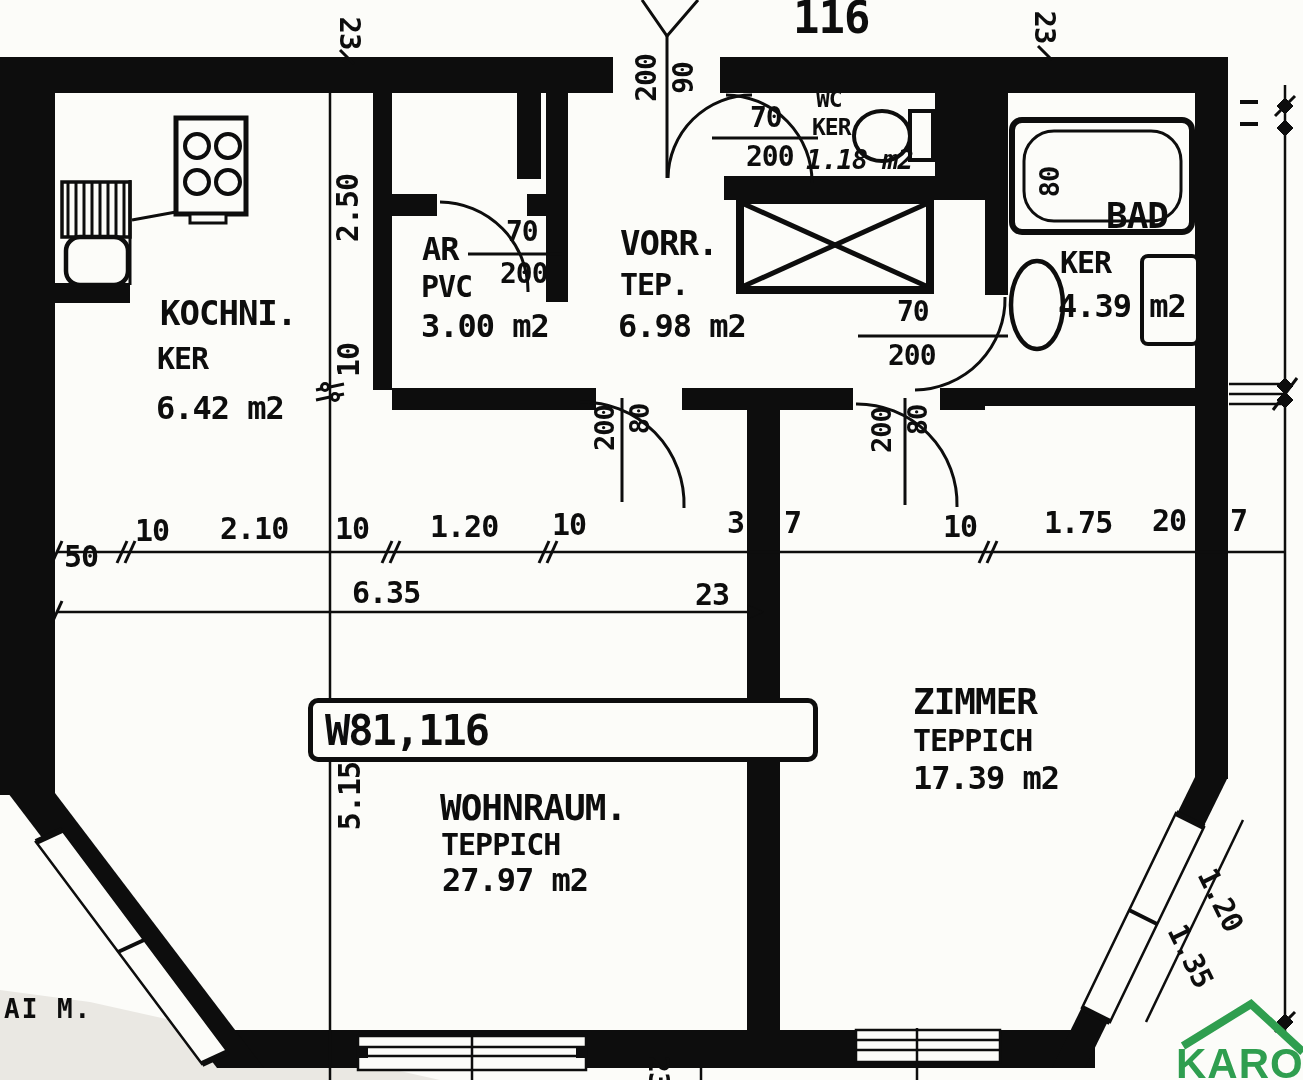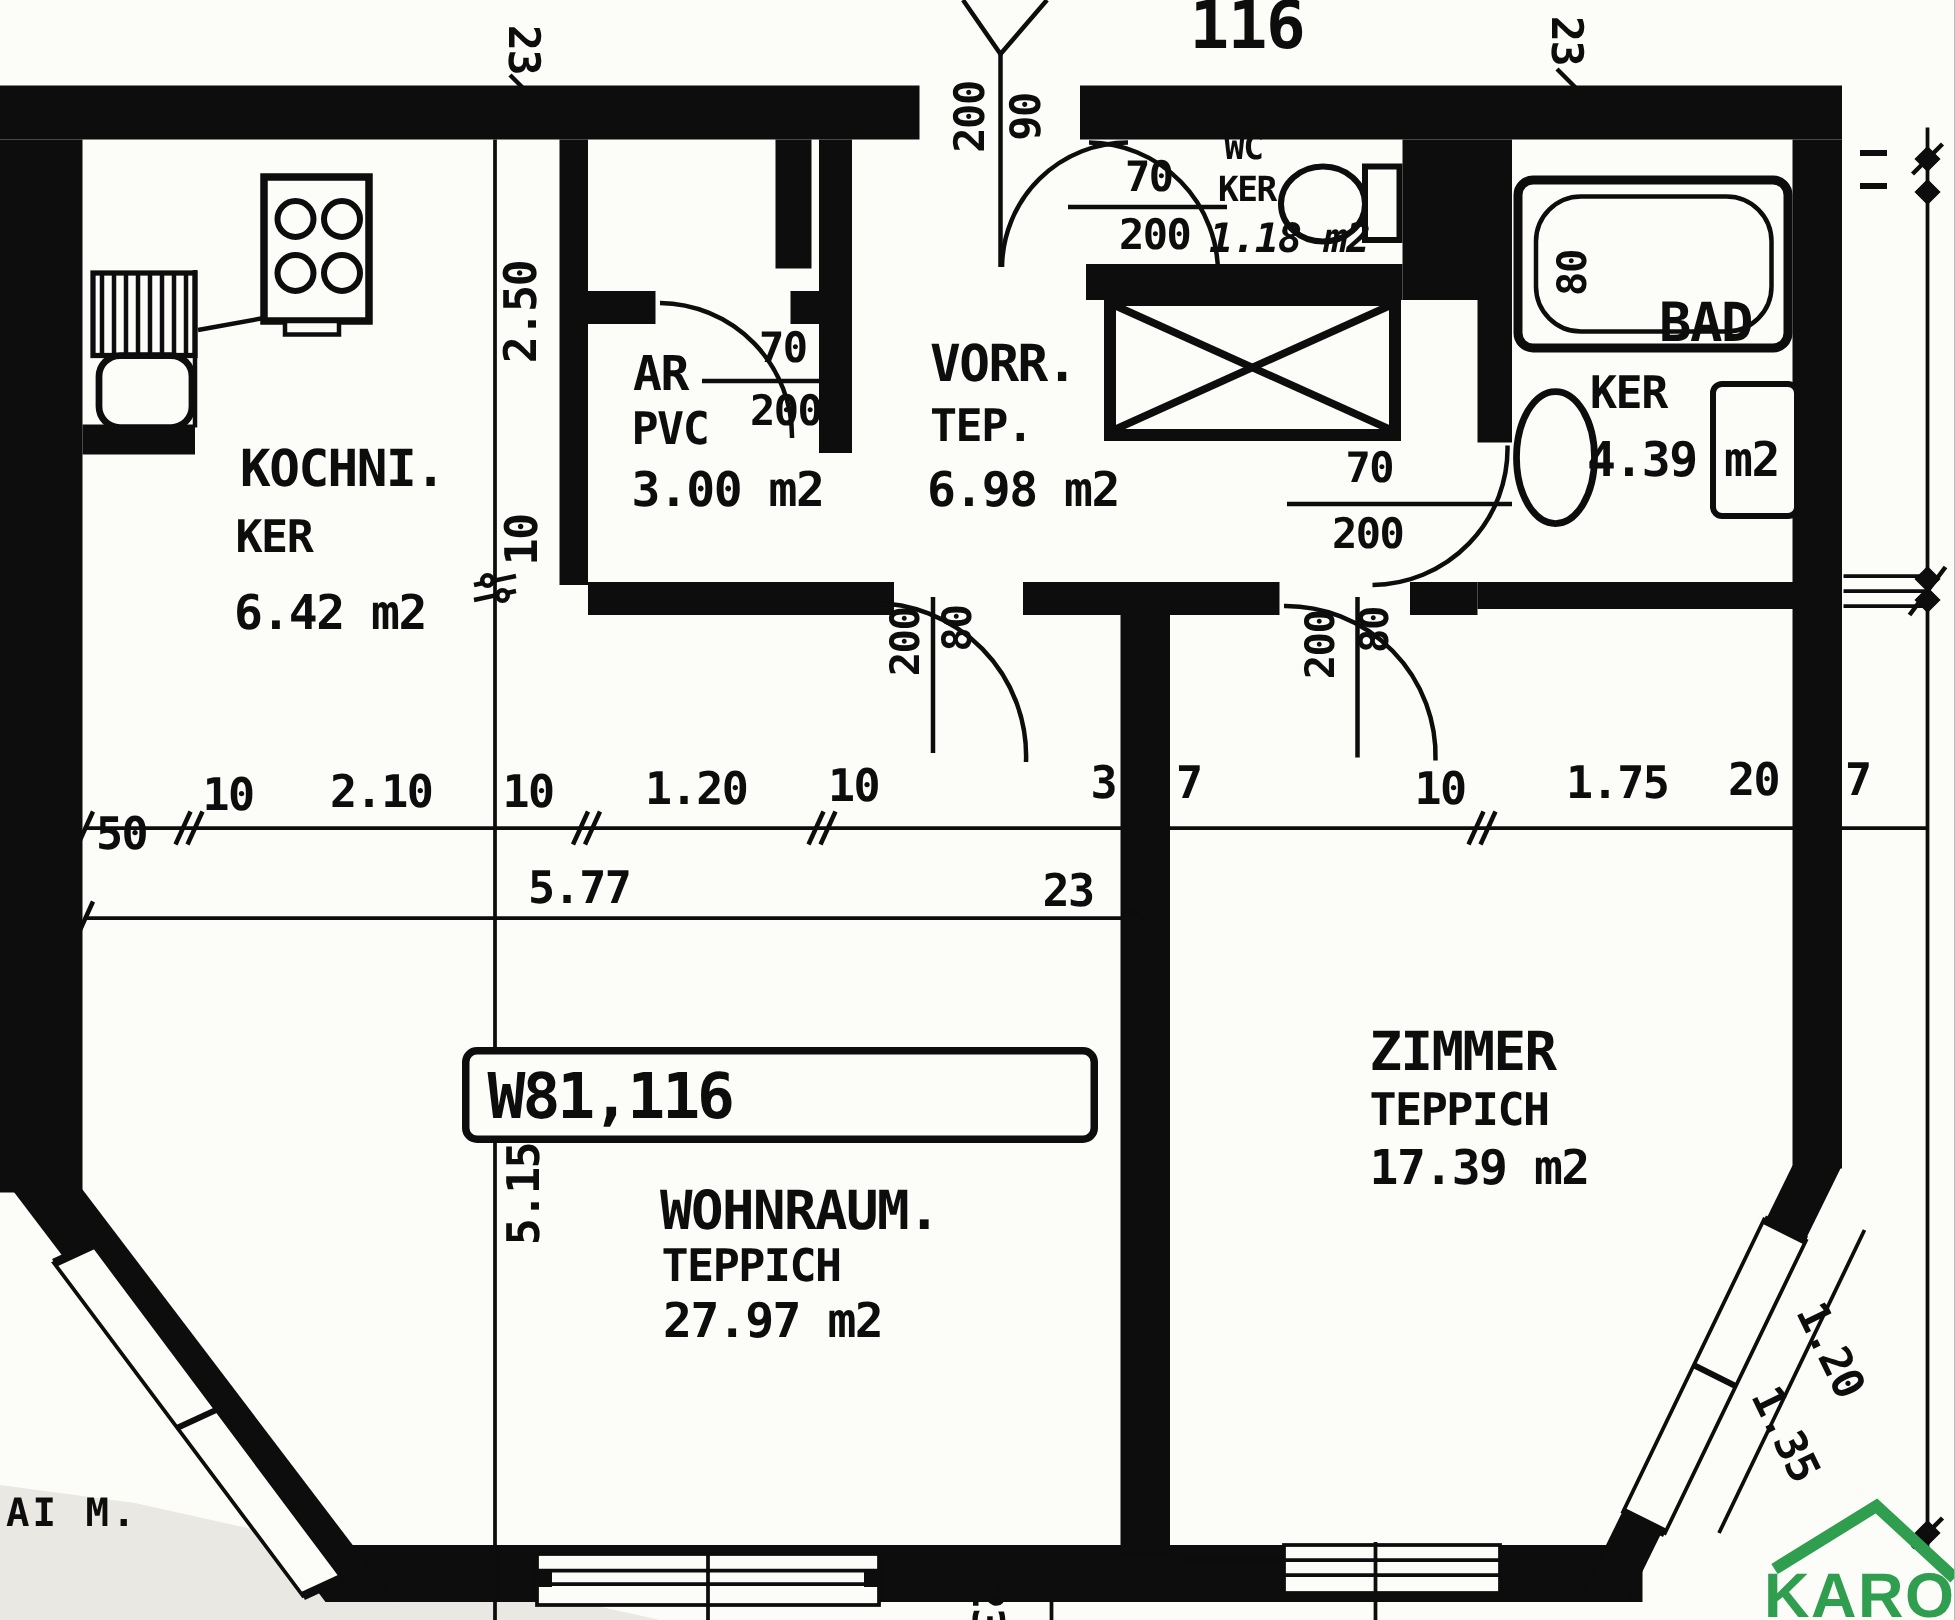--- a/index.html
+++ b/index.html
@@ -11,21 +11,21 @@
   svg{position:absolute;left:0;top:0;}
   .lbl{
     position:absolute;white-space:nowrap;color:#0d0d0d;
     font-family:"DejaVu Sans Mono", monospace;font-weight:700;
     letter-spacing:-1px;line-height:1;
   }
   .rot{transform:translate(-50%,-50%) rotate(-90deg);}
   .rot90{transform:translate(-50%,-50%) rotate(90deg);}
   .rot64{transform:translate(-50%,-50%) rotate(64deg);}
   #unitbox{
-    position:absolute;left:308px;top:698px;width:424px;height:64px;
+    position:absolute;left:308px;top:698px;width:510px;height:64px;
     border:5px solid #0d0d0d;border-radius:10px;background:#fcfcf9;
     display:flex;align-items:center;justify-content:space-between;
     padding:0 12px;box-sizing:border-box;
     font-size:42px;font-weight:700;letter-spacing:-2px;color:#0d0d0d;
     font-family:"DejaVu Sans Mono", monospace;
   }
   .logo{
     position:absolute;left:1176px;top:1040px;color:#2f9e4f;
     font-family:"Liberation Sans", sans-serif;font-weight:700;
     font-size:42px;letter-spacing:1px;
@@ -265,21 +265,21 @@
 <div class="lbl" style="left:220px;top:514px;font-size:30px;">2.10</div>
 <div class="lbl" style="left:335px;top:514px;font-size:30px;">10</div>
 <div class="lbl" style="left:430px;top:512px;font-size:30px;">1.20</div>
 <div class="lbl" style="left:552px;top:510px;font-size:30px;">10</div>
 <div class="lbl" style="left:727px;top:508px;font-size:30px;">3</div>
 <div class="lbl" style="left:784px;top:508px;font-size:30px;">7</div>
 <div class="lbl" style="left:943px;top:512px;font-size:30px;">10</div>
 <div class="lbl" style="left:1044px;top:508px;font-size:30px;">1.75</div>
 <div class="lbl" style="left:1152px;top:506px;font-size:30px;">20</div>
 <div class="lbl" style="left:1230px;top:506px;font-size:30px;">7</div>
-<div class="lbl" style="left:352px;top:578px;font-size:30px;">5.77</div>
+<div class="lbl" style="left:352px;top:578px;font-size:30px;">6.35</div>
 <div class="lbl" style="left:695px;top:580px;font-size:30px;">23</div>
 
 <div class="lbl rot" style="left:348px;top:208px;font-size:30px;">2.50</div>
 <div class="lbl rot" style="left:349px;top:360px;font-size:30px;">10</div>
 <div class="lbl rot" style="left:350px;top:796px;font-size:30px;">5.15</div>
 <div class="lbl rot90" style="left:349px;top:33px;font-size:29px;">23</div>
 <div class="lbl rot90" style="left:1044px;top:27px;font-size:29px;">23</div>
 <div class="lbl rot90" style="left:658px;top:1072px;font-size:29px;">23</div>
 <div class="lbl rot" style="left:1049px;top:182px;font-size:27px;">80</div>
 

